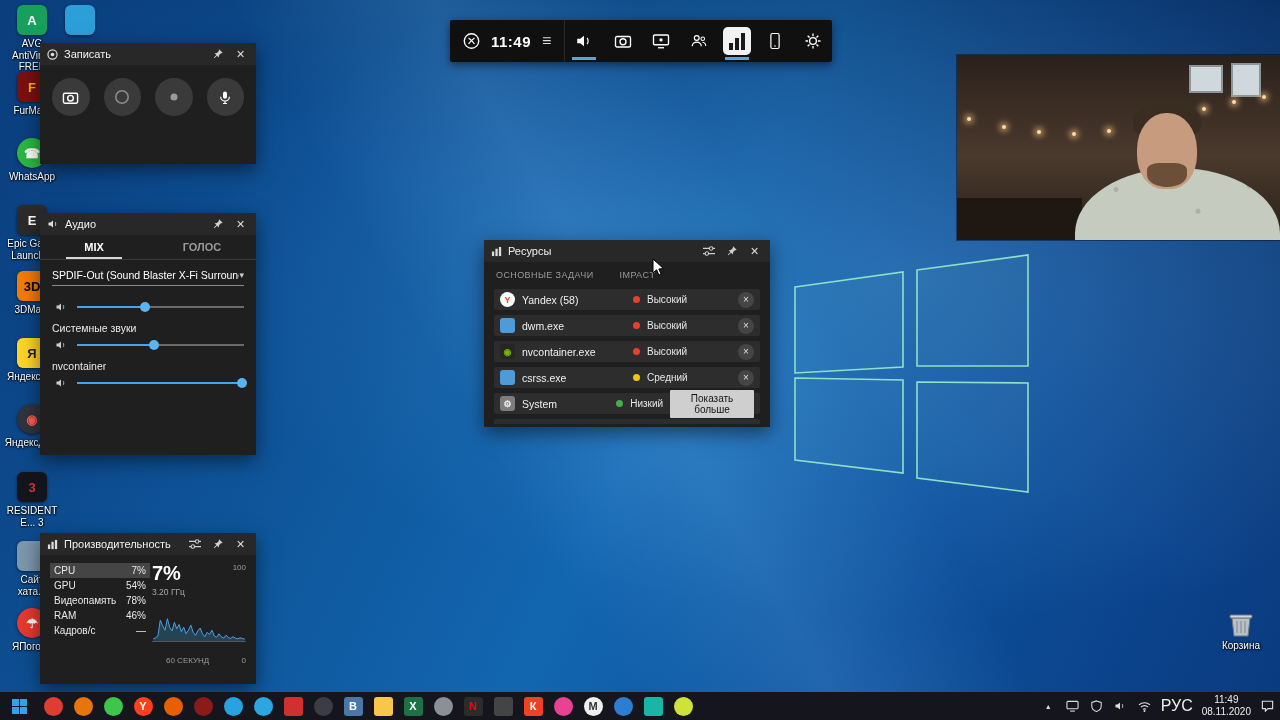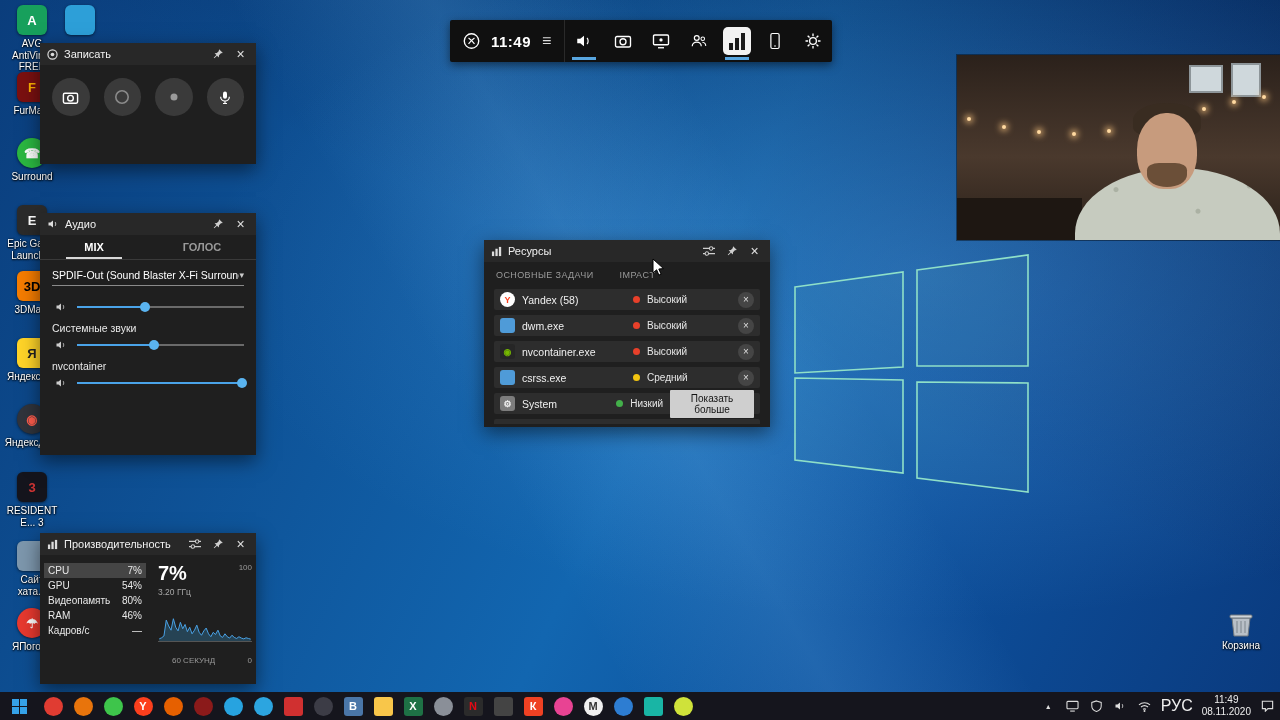--- a/index.html
+++ b/index.html
@@ -87,21 +87,21 @@
   .res-row { display:flex; align-items:center; height:21px; background:#2d2d2d; border-radius:2px; margin-top:5px; padding:0 6px; gap:7px; }
   .res-ico { width:15px; height:15px; display:flex; align-items:center; justify-content:center; font-size:9px; font-weight:bold; border-radius:3px; flex:none; }
   .res-name { width:104px; font-size:10.5px; color:#f0f0f0; white-space:nowrap; overflow:hidden; }
   .res-dot { width:7px; height:7px; border-radius:50%; flex:none; }
   .res-impact { flex:1; font-size:10px; color:#e6e6e6; }
   .res-close { width:16px; height:16px; border-radius:50%; background:#454545; color:#ddd; font-size:10px; display:flex; align-items:center; justify-content:center; flex:none; }
   .res-more { border:none; background:#cfcfcf; color:#141414; font-size:10px; padding:3px 8px; font-family:inherit; border-radius:1px; }
   .res-partial { height:5px; background:#2d2d2d; border-radius:2px 2px 0 0; margin-top:5px; }
 
   
-  .perf-body { display:flex; padding:8px 4px 4px; gap:12px; }
+  .perf-body { display:flex; padding:8px 10px 4px; gap:2px; }
   .perf-metrics { width:102px; }
   .perf-row { display:flex; justify-content:space-between; align-items:center; height:15px; padding:0 4px; font-size:10px; color:#e8e8e8; }
   .perf-row.selected { background:#454545; }
   .perf-right { flex:1; display:flex; flex-direction:column; }
   .perf-top { display:flex; justify-content:space-between; }
   .perf-big { font-size:20px; font-weight:bold; line-height:1; }
   .perf-freq { font-size:8.5px; color:#aaa; margin-top:4px; }
   .perf-axis { font-size:8px; color:#9a9a9a; }
   .perf-chart { margin-top:8px; border-bottom:1px solid #555; }
   .perf-bottom { display:flex; justify-content:space-between; font-size:8px; color:#9a9a9a; margin-top:14px; }
@@ -139,21 +139,21 @@
       <div class="desk-icon" style="top: 5px; left: 6px;">
         <div class="desk-glyph" style="background: rgb(23, 160, 92); color: rgb(255, 255, 255);">A</div>
         <div class="desk-label">AVG AntiVirus FREE</div>
       </div>
       <div class="desk-icon" style="top: 72px; left: 6px;">
         <div class="desk-glyph" style="background: rgb(122, 16, 16); color: rgb(255, 179, 0);">F</div>
         <div class="desk-label">FurMark</div>
       </div>
       <div class="desk-icon" style="top: 138px; left: 6px;">
         <div class="desk-glyph" style="background: rgb(43, 183, 65); color: rgb(255, 255, 255); border-radius: 50%;">☎</div>
-        <div class="desk-label">Surround</div>
+        <div class="desk-label">WhatsApp</div>
       </div>
       <div class="desk-icon" style="top: 205px; left: 6px;">
         <div class="desk-glyph" style="background: rgb(43, 43, 43); color: rgb(255, 255, 255);">E</div>
         <div class="desk-label">Epic Game Launcher</div>
       </div>
       <div class="desk-icon" style="top: 271px; left: 6px;">
         <div class="desk-glyph" style="background: rgb(245, 124, 0); color: #000000;">3D</div>
         <div class="desk-label">3DMark</div>
       </div>
       <div class="desk-icon" style="top: 338px; left: 6px;">
@@ -480,21 +480,21 @@
         <div class="perf-row selected">
           <span>CPU</span>
           <span>7%</span>
         </div>
         <div class="perf-row">
           <span>GPU</span>
           <span>54%</span>
         </div>
         <div class="perf-row">
           <span>Видеопамять</span>
-          <span>80%</span>
+          <span>78%</span>
         </div>
         <div class="perf-row">
           <span>RAM</span>
           <span>46%</span>
         </div>
         <div class="perf-row">
           <span>Кадров/с</span>
           <span>—</span>
         </div>
       </div>

